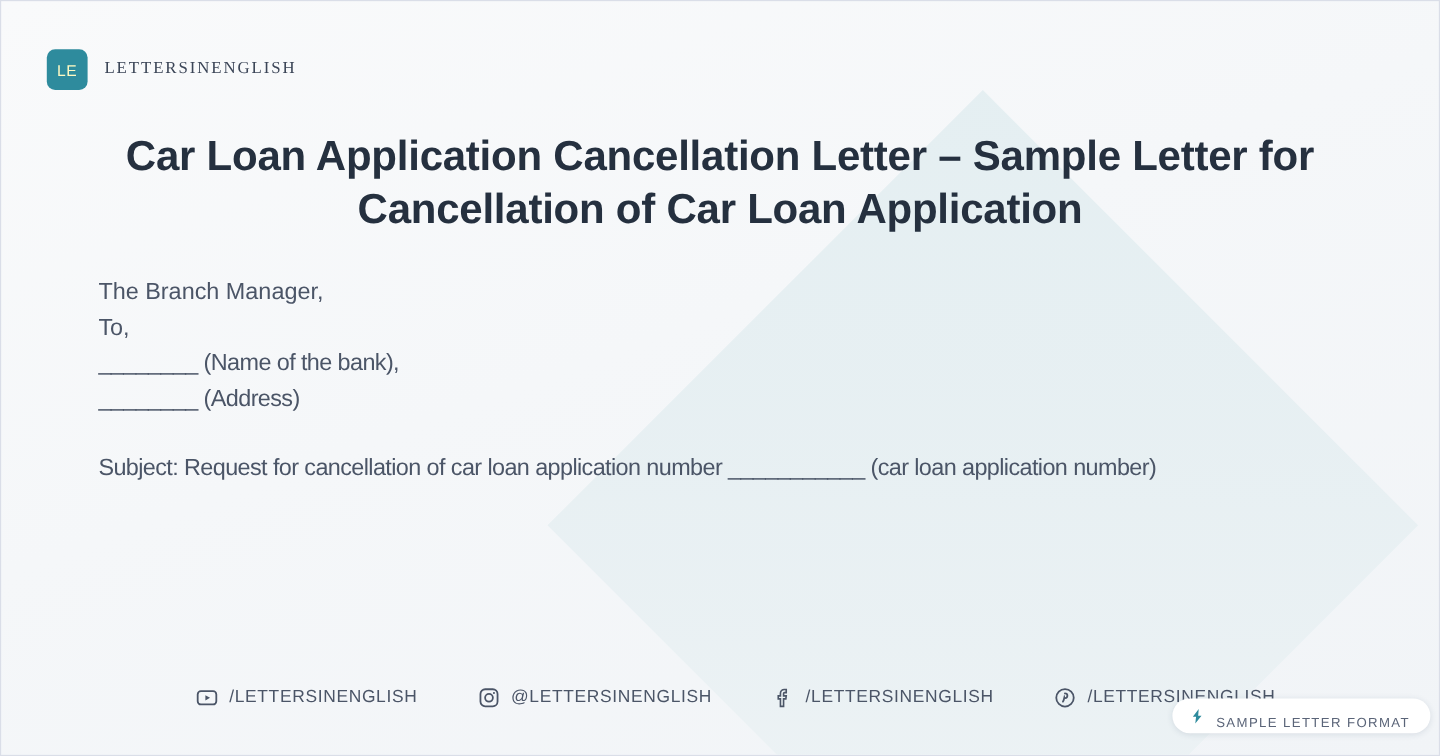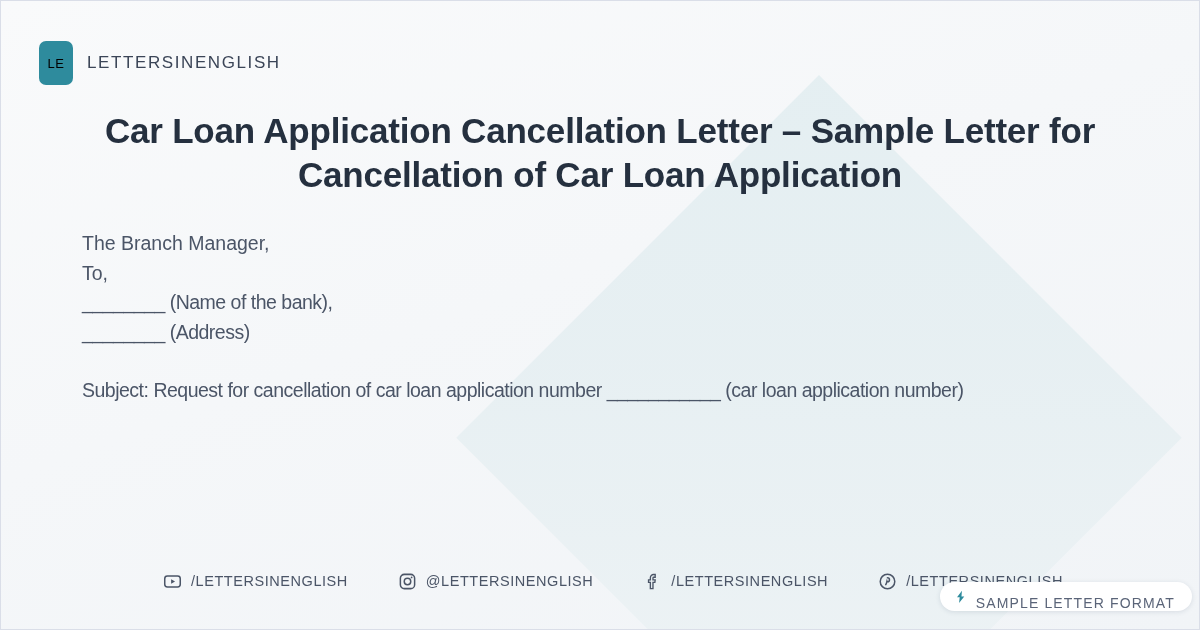--- a/index.html
+++ b/index.html
@@ -37,38 +37,39 @@
   .brand {
     position: absolute;
     left: 38px;
     top: 40px;
     display: flex;
     align-items: center;
     gap: 14px;
   }
   .brand-mark {
     width: 34px;
-    height: 44px;
+    height: 34px;
     border-radius: 7px;
     background: #2e8b9d;
-    color: #000000;
+    color: #fef9c3;
     font-size: 13px;
     letter-spacing: 0.6px;
     font-weight: 400;
     display: flex;
     align-items: center;
     justify-content: center;
     box-sizing: border-box;
   }
   .brand-name {
-    font-size: 17px;
+    font-size: 14px;
     letter-spacing: 1.6px;
     color: #3b4557;
     font-weight: 400;
     white-space: nowrap;
+    font-family: Liberation Serif, serif;
   }
 
   
   .title {
     position: absolute;
     left: 80px;
     right: 80px;
     top: 108px;
     text-align: center;
     font-size: 35px;
@@ -137,21 +138,21 @@
     gap: 8px;
     padding: 0 17px 0 14px;
     background: #ffffff;
     border-radius: 16px;
     box-shadow: 0 1px 5px rgba(40,60,90,0.13);
     box-sizing: border-box;
   }
   .badge-icon { width: 14px; height: 14px; display: block; color: #2e8b9d; }
   .badge-icon svg { display: block; width: 14px; height: 14px; }
   .badge-label {
-    font-size: 14px;
+    font-size: 11px;
     letter-spacing: 1.15px;
     color: #5a6478;
     margin-top: 12px;
   }
 </style>
 </head>
 <body>
 
 <div id="canvas">
 

